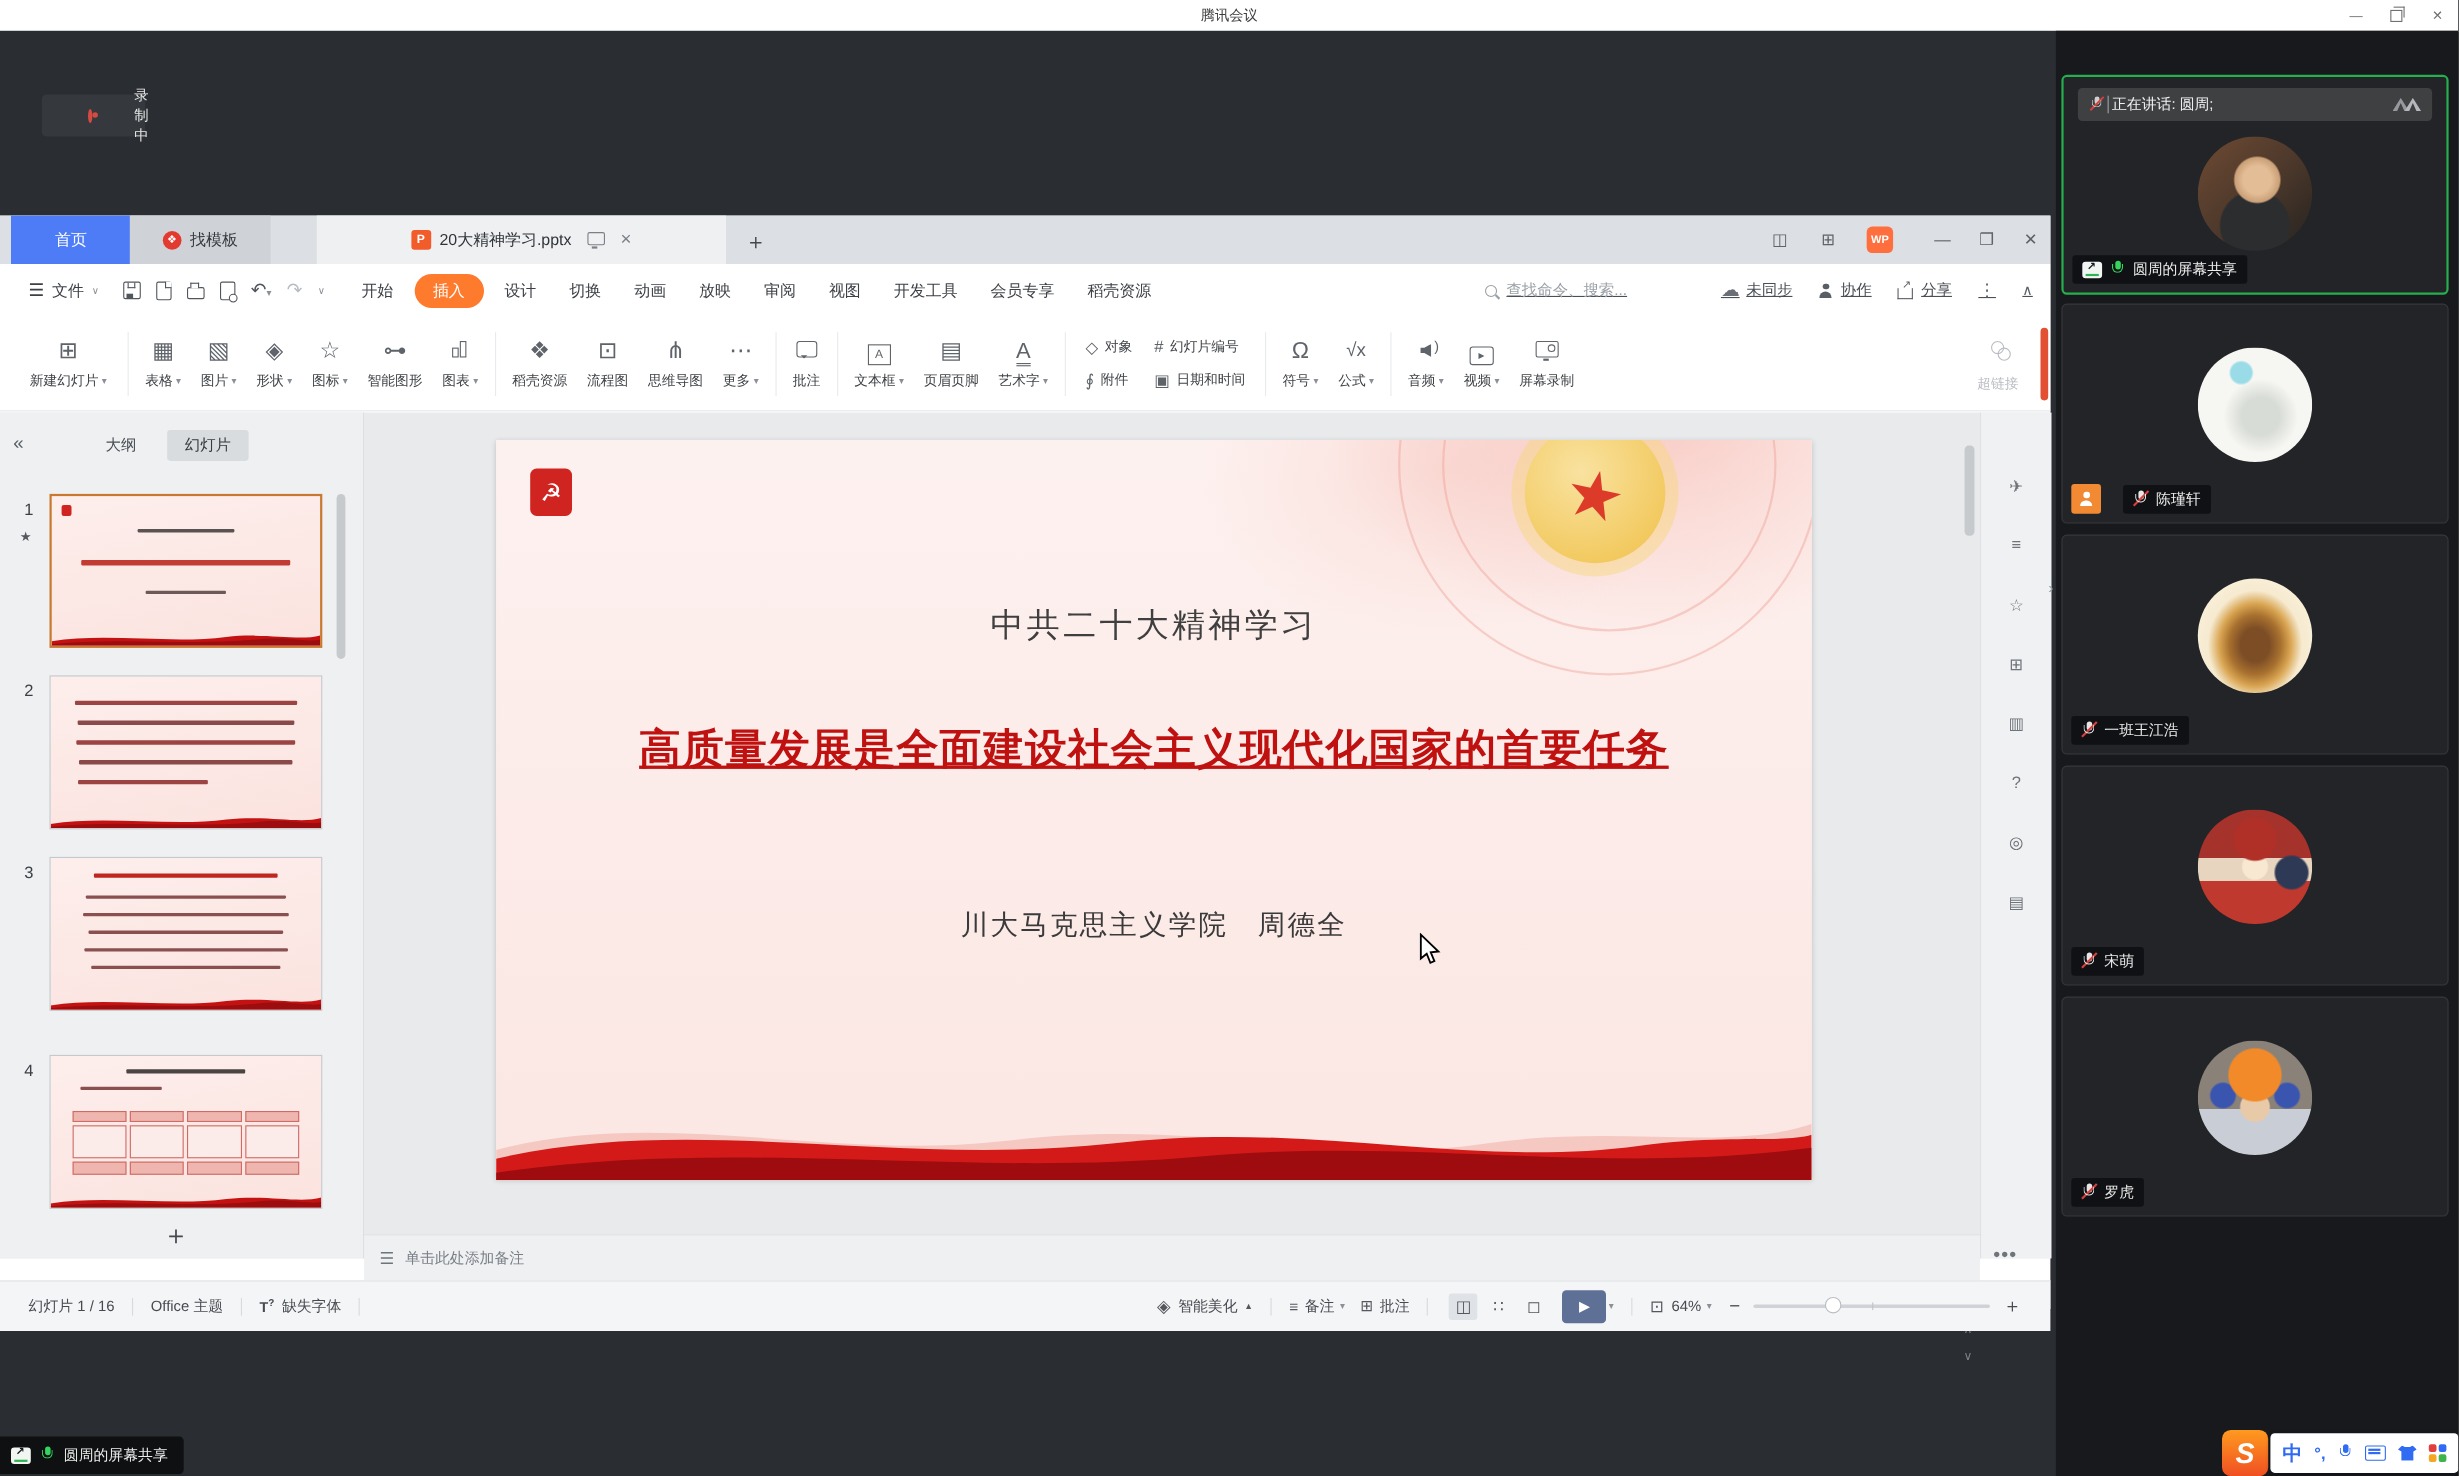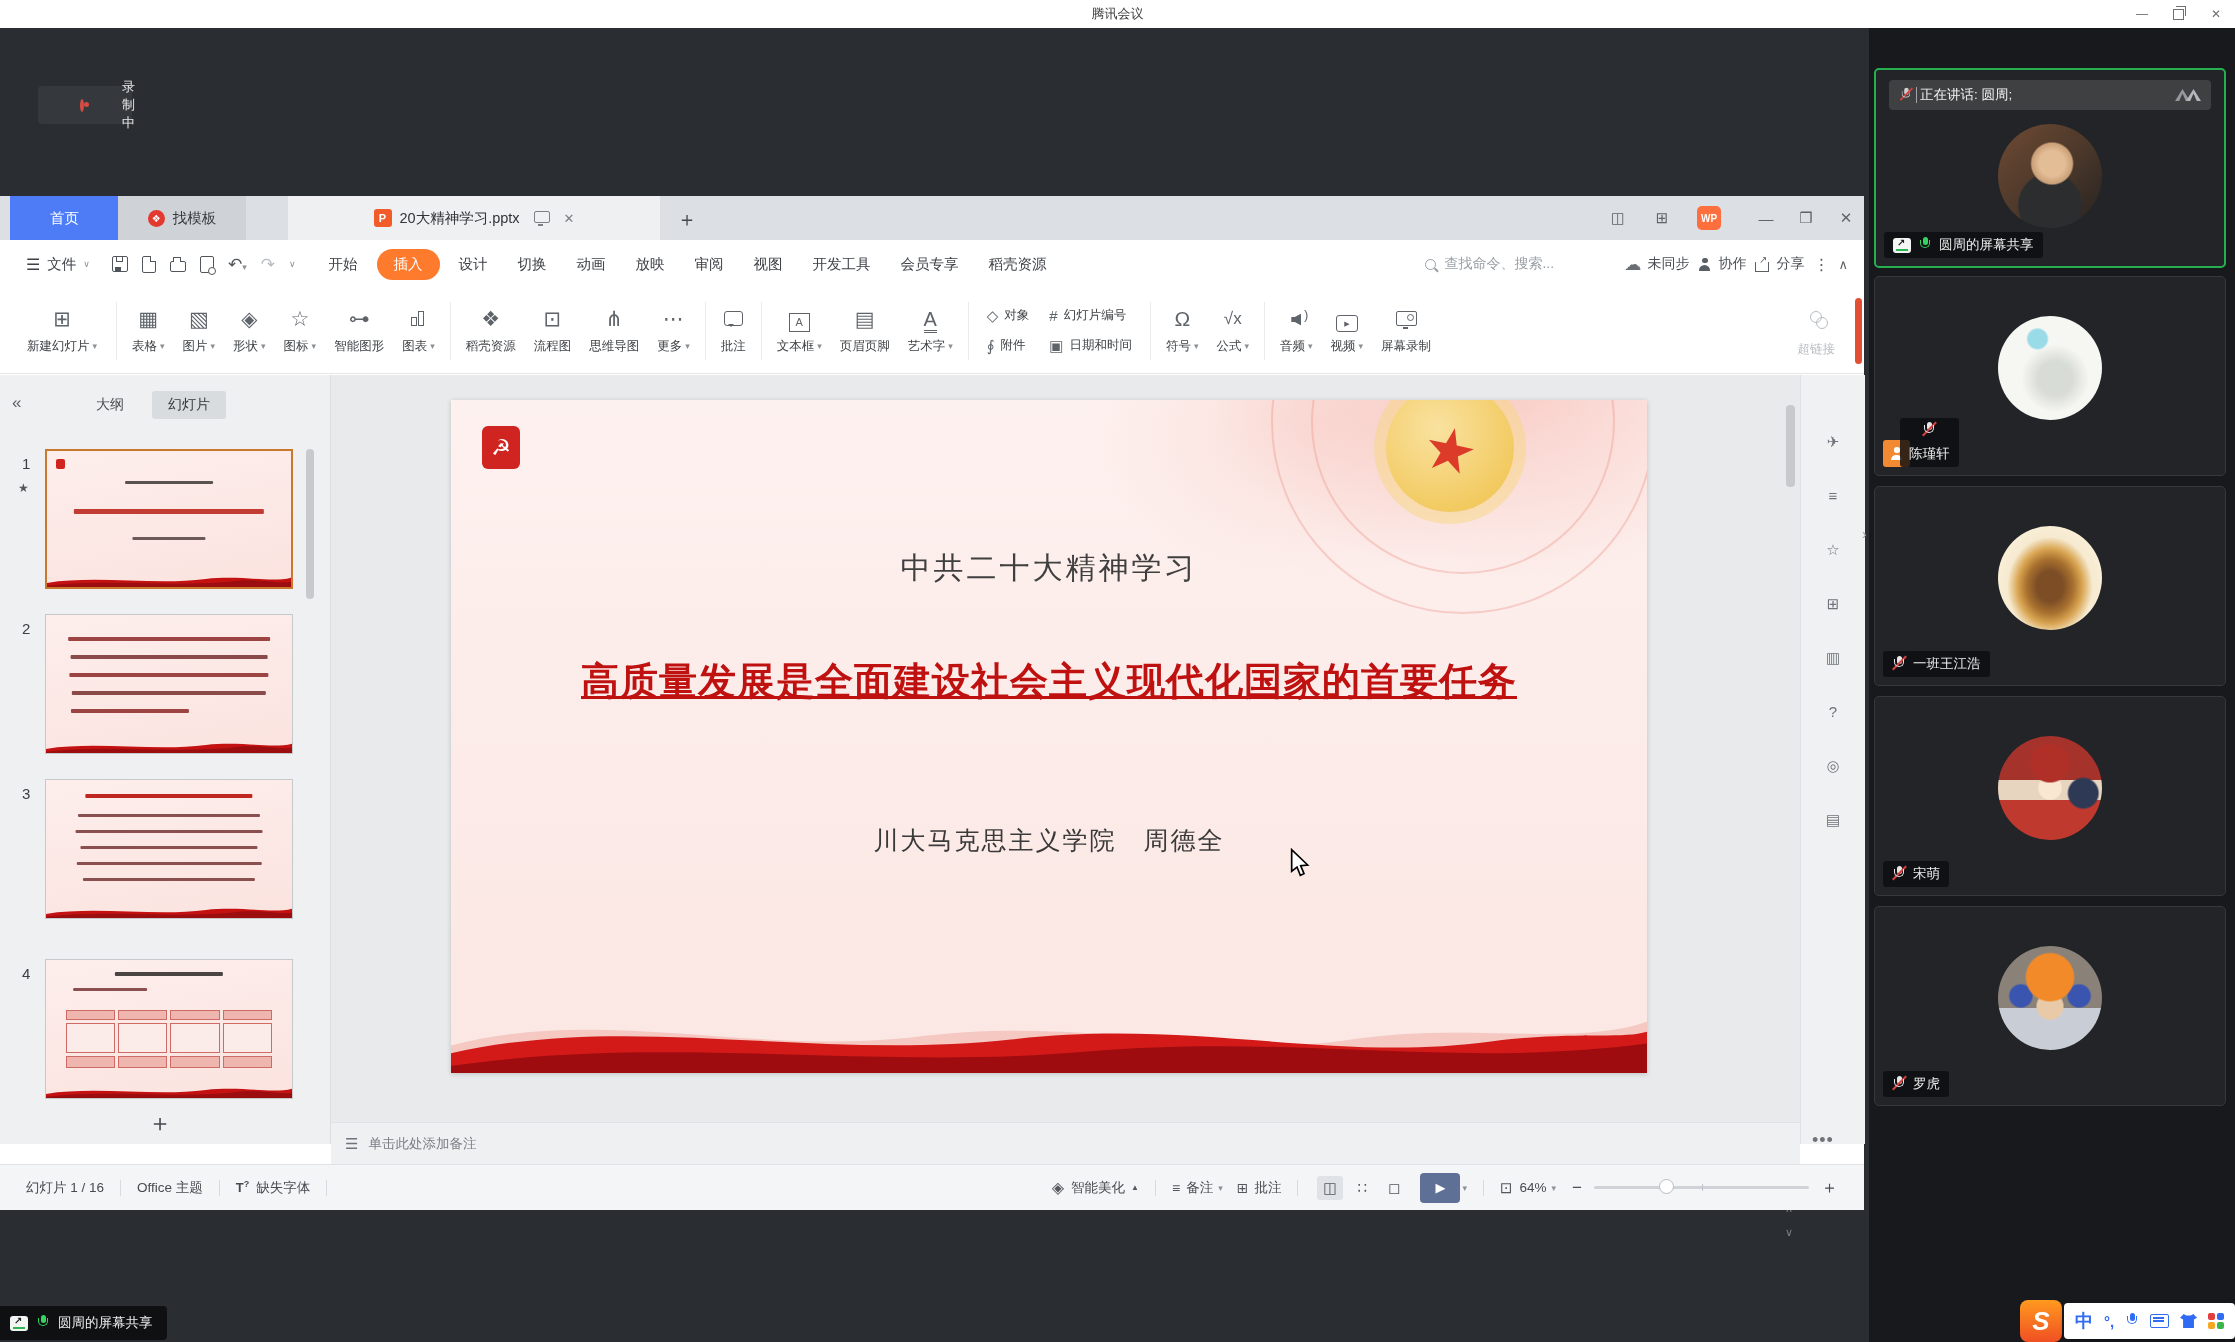--- a/index.html
+++ b/index.html
@@ -42,21 +42,21 @@
   .tbar-r{position:absolute;top:0;height:44px;display:flex;align-items:center;justify-content:center;width:36px;color:#5f646a;font-size:15px;}
   #wpbadge{position:absolute;left:1697px;top:10px;width:24px;height:24px;border-radius:5px;background:#ff6f3d;color:#fff;
            font-size:10px;font-weight:bold;display:flex;align-items:center;justify-content:center;}
 
   
   #menurow{position:absolute;left:0;top:44px;width:1864px;height:48px;background:#fff;display:flex;align-items:center;}
   .mitem{font-size:14.5px;color:#3d4146;padding:0 15px;white-space:nowrap;}
   #filebtn{display:flex;align-items:center;gap:7px;margin-left:26px;color:#3d4146;font-size:14.5px;}
   .qicons{display:flex;align-items:center;gap:14px;margin:0 18px 0 22px;color:#51565c;}
   .pill-insert{background:#fe7a2d;color:#fff !important;border-radius:16px;height:31px;display:flex;align-items:center;padding:0 17px;margin:0 4px;}
-  .mr-right{margin-left:auto;display:flex;align-items:center;gap:9px;padding-right:16px;color:#4a4f55;font-size:14px;}
+  .mr-right{margin-left:auto;display:flex;align-items:center;gap:24px;padding-right:16px;color:#4a4f55;font-size:14px;text-decoration:underline;}
   .searchbox{display:flex;align-items:center;gap:8px;color:#9aa0a6;width:190px;}
   .i-mag{width:9px;height:9px;border:1.6px solid #9aa0a6;border-radius:50%;position:relative;display:inline-block;}
   .i-mag::after{content:"";position:absolute;left:8px;top:9px;width:5px;height:1.6px;background:#9aa0a6;transform:rotate(45deg);}
   .i-cloud{font-size:17px;color:#6a6f75;}
   .pers{position:relative;width:13px;height:13px;display:inline-block;color:#5a5f65;}
   .pers::before{content:"";position:absolute;left:4px;top:0;width:5.5px;height:5.5px;border-radius:50%;background:currentColor;}
   .pers::after{content:"";position:absolute;left:1px;bottom:0;width:11px;height:5.5px;border-radius:6px 6px 0 0;background:currentColor;}
   .i-sharebox{width:12px;height:9px;border:1.6px solid #5a5f65;border-top:none;position:relative;display:inline-block;margin-top:5px;}
   .i-sharebox::after{content:"↗";position:absolute;left:2.5px;top:-8px;font-size:10px;color:#5a5f65;}
   .i-doc{width:12px;height:15px;border:1.6px solid #51565c;border-radius:2px;position:relative;display:inline-block;}
@@ -197,21 +197,21 @@
        linear-gradient(180deg,#8a8278 0 60%,#c9cdd6 60%);}
   .av6{background:radial-gradient(circle at 62% 16%, #e86fa8 0 9%, rgba(0,0,0,0) 11%),
        radial-gradient(circle at 50% 62%, #ffffff 0 26%, rgba(0,0,0,0) 28%),
        radial-gradient(circle at 52% 72%, #f0a0c8 0 8%, rgba(0,0,0,0) 10%),
        #151515;}
   .namebadge{position:absolute;left:8px;bottom:8px;background:rgba(12,14,16,.82);border-radius:3px;
              display:flex;align-items:center;gap:7px;padding:4px 9px;color:#ececec;font-size:13.5px;}
   .hostbadge{position:absolute;left:8px;bottom:8px;width:27px;height:27px;background:#f28a33;border-radius:3px;
              display:flex;align-items:center;justify-content:center;color:#fff;}
   .hostbadge .pers{color:#fff;}
-  .namebadge.shift{left:25px;flex-direction:column;}
+  .namebadge.shift{left:55px;}
   .speakbar{position:absolute;left:13px;right:13px;top:10px;height:30px;background:rgba(86,88,90,.55);border-radius:4px;
             display:flex;align-items:center;gap:3px;padding:0 10px;box-sizing:border-box;}
   .speakbar .vd{width:1px;height:16px;background:#a2a4a7;}
   .speakbar .txt{color:#f2f2f2;font-size:13.5px;}
   .wing{width:15px;height:12px;background:#95989c;clip-path:polygon(0 100%,50% 0,100% 100%,72% 100%,50% 38%,28% 100%);}
   .wing.b{background:#b4b7bb;margin-left:-7px;}
   #panelhandle{position:absolute;left:1862px;top:498px;color:#9aa0a6;font-size:14px;}
 
   
   #imeS{position:absolute;left:2020px;top:1272px;width:42px;height:42px;border-radius:8px;

